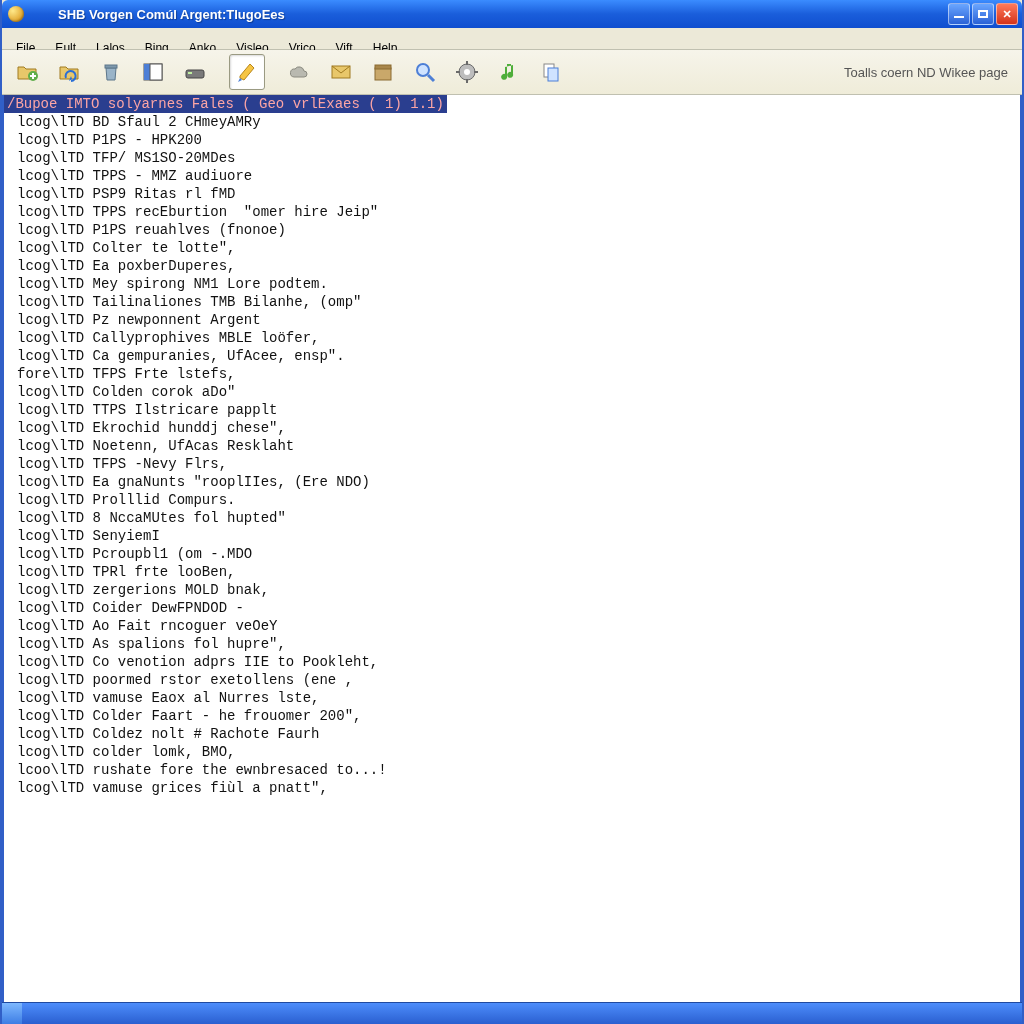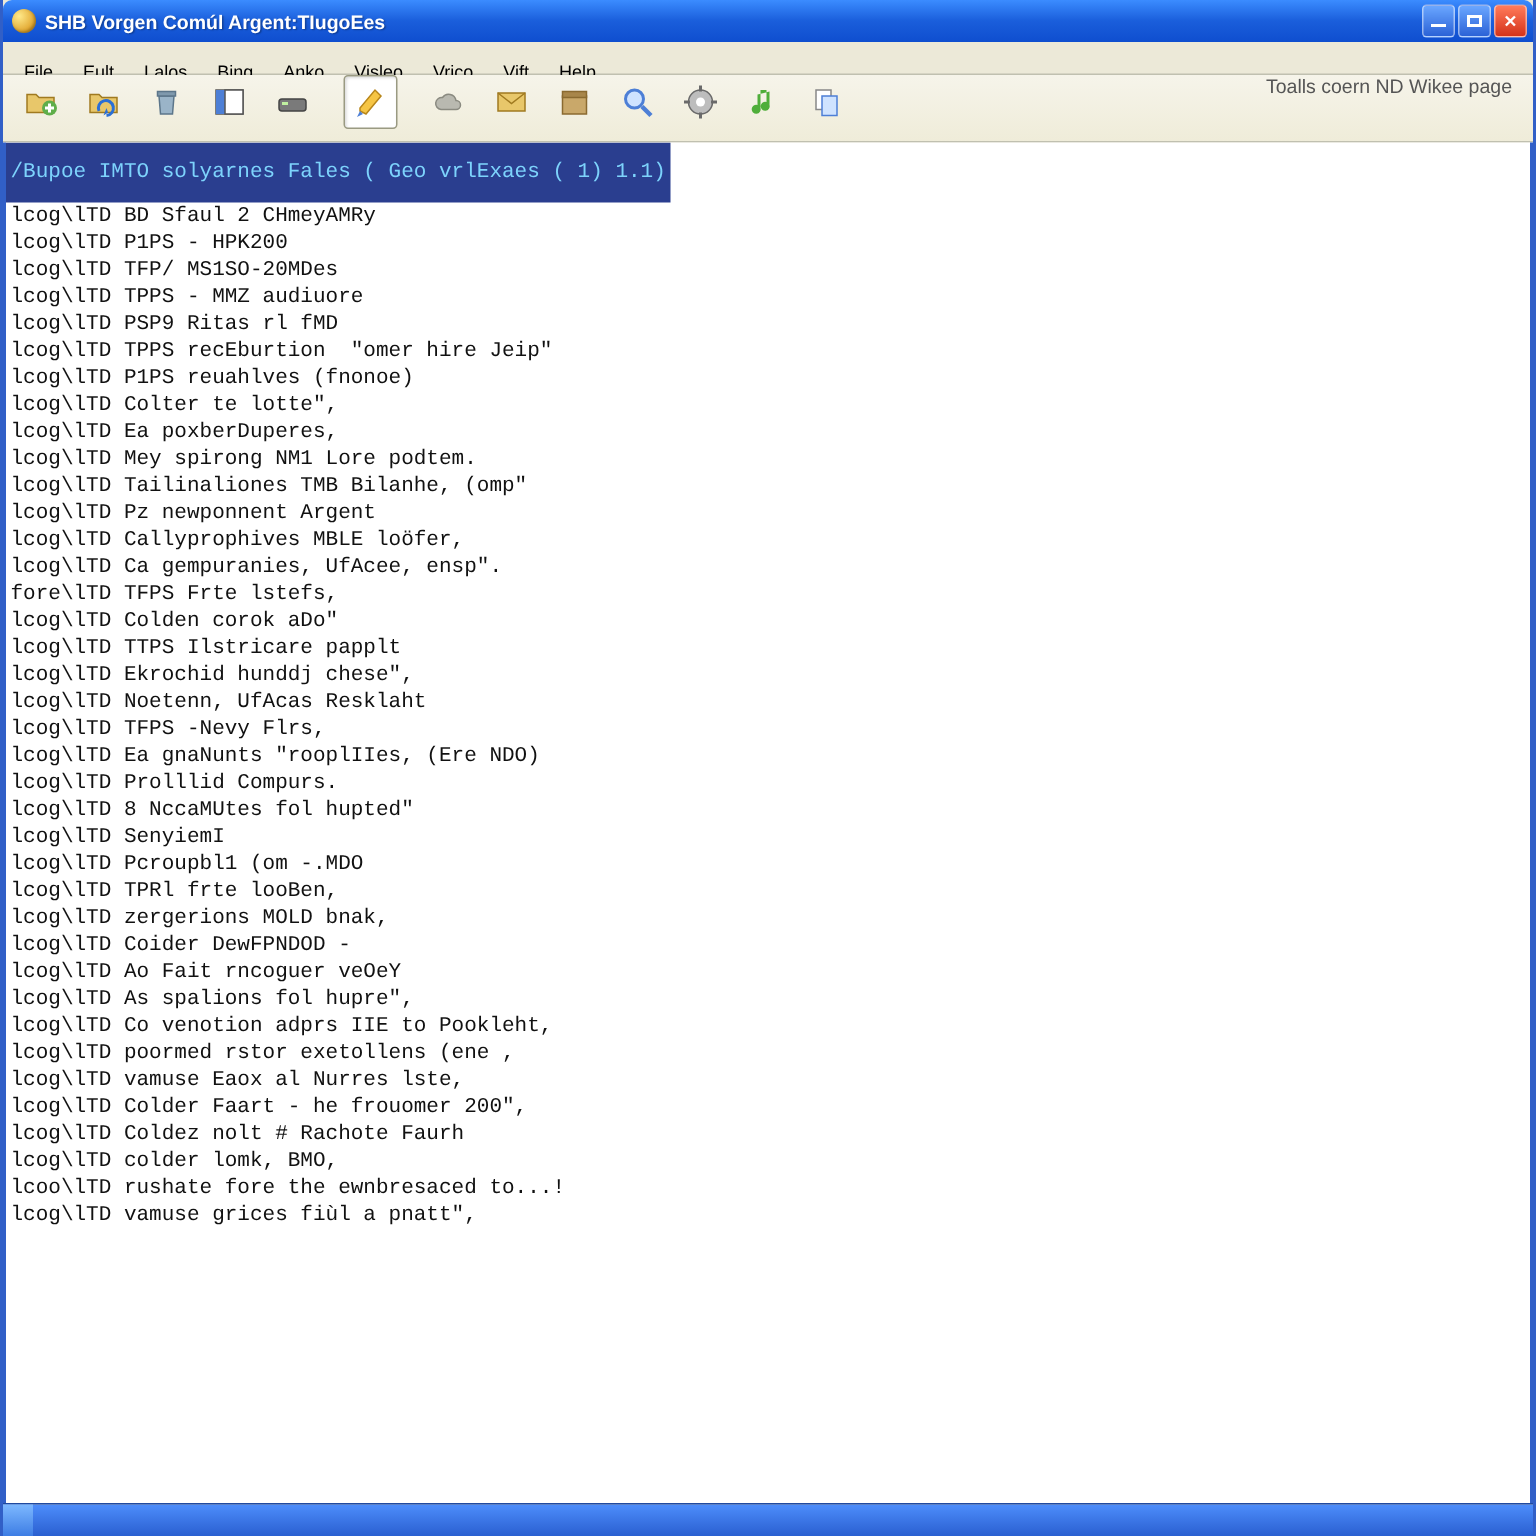--- a/index.html
+++ b/index.html
@@ -3,21 +3,21 @@
 <meta charset="utf-8">
 <style>
   * { box-sizing: border-box; margin: 0; padding: 0; }
   html, body { width: 1024px; height: 1024px; overflow: hidden; font-family: Tahoma, Arial, sans-serif; font-size: 12px; background: #ece9d8; }
 
   
   .titlebar {
     height: 28px;
     background: linear-gradient(to bottom, #3b8cff 0%, #1a5edb 50%, #0f4ecf 100%);
     display: flex; align-items: center; color: #fff; padding: 0 4px;
-    border-top-left-radius: 6px; border-top-right-radius: 6px;
+    border-top-left-radius: 6px; border-top-right-radius: 6px; gap: 28px;
   }
   .titlebar .app-icon {
     width: 16px; height: 16px; margin: 0 6px 0 2px;
     background: radial-gradient(circle at 30% 30%, #ffe98a, #e0a42c 70%);
     border-radius: 50%;
     box-shadow: inset -1px -1px 2px rgba(0,0,0,.3);
   }
   .titlebar .title-text { flex: 1; font-weight: bold; font-size: 13px; text-shadow: 1px 1px 1px rgba(0,0,0,.3); }
   .winbtns { display: flex; gap: 2px; }
   .winbtn {
@@ -37,21 +37,21 @@
     border-bottom: 1px solid #c0c0b0;
   }
   .menubar .menu-item { padding: 13px 10px; cursor: default; }
   .underline-first::first-letter { text-decoration: underline; }
 
   
   .toolbar {
     height: 45px;
     background: linear-gradient(to bottom, #f6f4ea 0%, #efecd9 100%);
     border-bottom: 1px solid #c0c0b0;
-    display: flex; padding: 0 4px;
+    display: flex; align-items: center; padding: 0 4px;
   }
   .tbtn {
     width: 36px; height: 36px; margin: 0 3px; border-radius: 3px;
     display: flex; align-items: center; justify-content: center;
     cursor: default;
   }
   .tbtn.active {
     background: #fff; border: 1px solid #9a9a82; box-shadow: inset 1px 1px 2px rgba(0,0,0,.15);
   }
   .tbtn svg { width: 24px; height: 24px; }
@@ -61,23 +61,23 @@
   
   .content {
     background: #fff; height: calc(1024px - 28px - 22px - 45px - 22px);
     overflow: hidden; padding: 0;
     font-family: "Lucida Console","Courier New",monospace; font-size: 14px; line-height: 18px;
     color: #111;
     border-left: 2px solid #315fc7;
     border-right: 2px solid #315fc7;
   }
   .content .highlight-row {
-    background: #2a3e8f; color: #7dd3fc; padding: 11px 3px; display: inline-block;
-  }
-  .content .line { white-space: pre; padding: 0 3px; }
+    background: #2a3e8f; color: #fca5a5; padding: 0 3px; display: inline-block;
+  }
+  .content .line { white-space: pre; padding: 0 13px; }
 
   
   .taskbar {
     height: 22px;
     background: linear-gradient(to bottom, #4d8dfb 0%, #2a5fd0 100%);
     border-top: 1px solid #1f49a0;
     display:flex; align-items:center;
   }
   .taskbar .corner {
     width: 20px; height: 100%;

